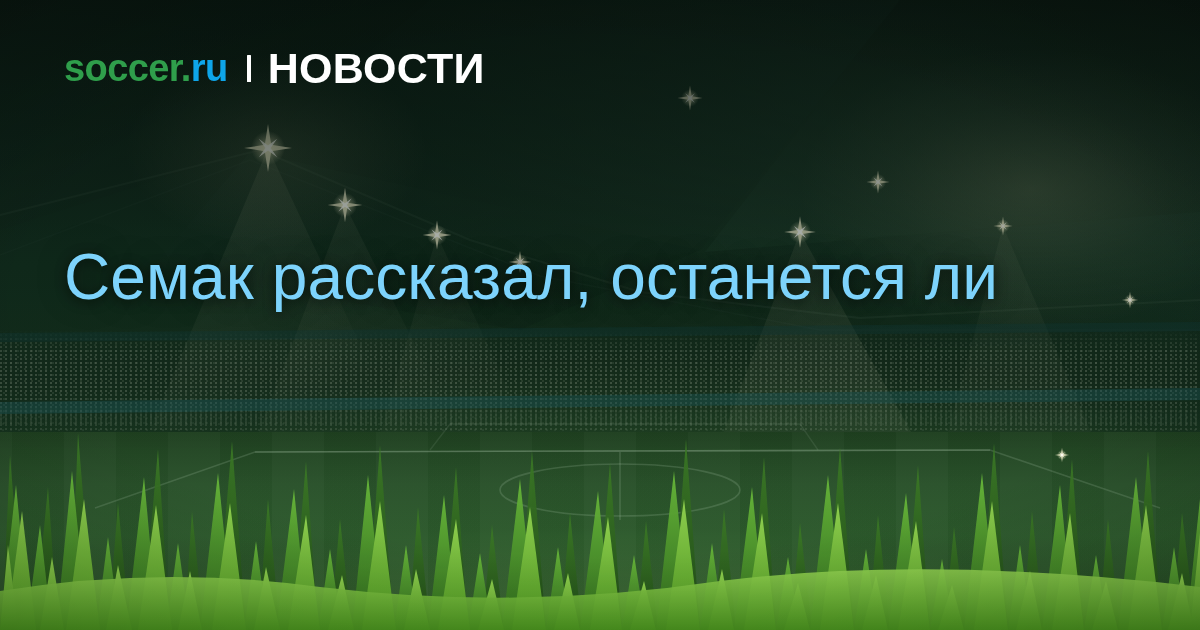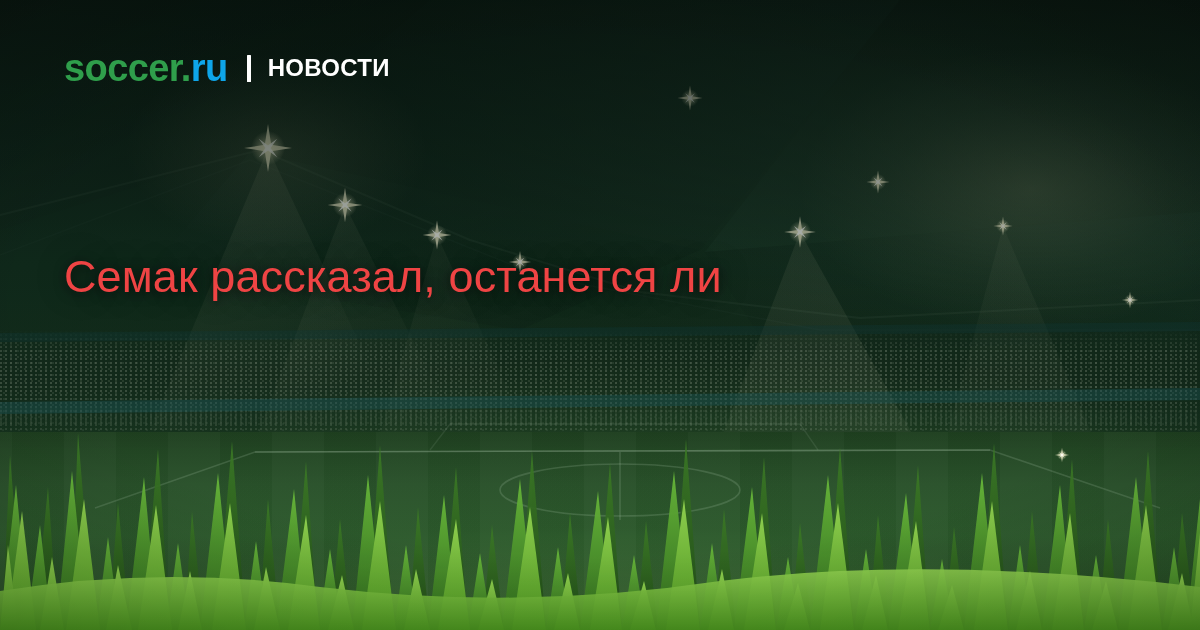--- a/index.html
+++ b/index.html
@@ -139,35 +139,35 @@
     width: 4px;
     height: 27px;
     background: #ffffff;
     margin: 0 17px 0 19px;
     border-radius: 0.5px;
     flex: none;
   }
 
   .section-label {
     color: #ffffff;
-    font-size: 24px;
+    font-size: 43px;
     font-weight: 700;
     letter-spacing: 0.3px;
     line-height: 1;
     white-space: nowrap;
   }
 
   
   .headline {
     position: absolute;
     left: 64px;
     top: 247px;
     width: 980px;
-    color: #ef4444;
-    font-size: 45px;
+    color: #7dd3fc;
+    font-size: 64px;
     font-weight: 400;
     line-height: 60px;
     letter-spacing: 0.1px;
     text-shadow: 0 2px 12px rgba(0,0,0,0.55), 0 0 30px rgba(0,0,0,0.35);
   }
   .headline-line { display: block; white-space: nowrap; }
 </style>
 </head>
 <body>
 

